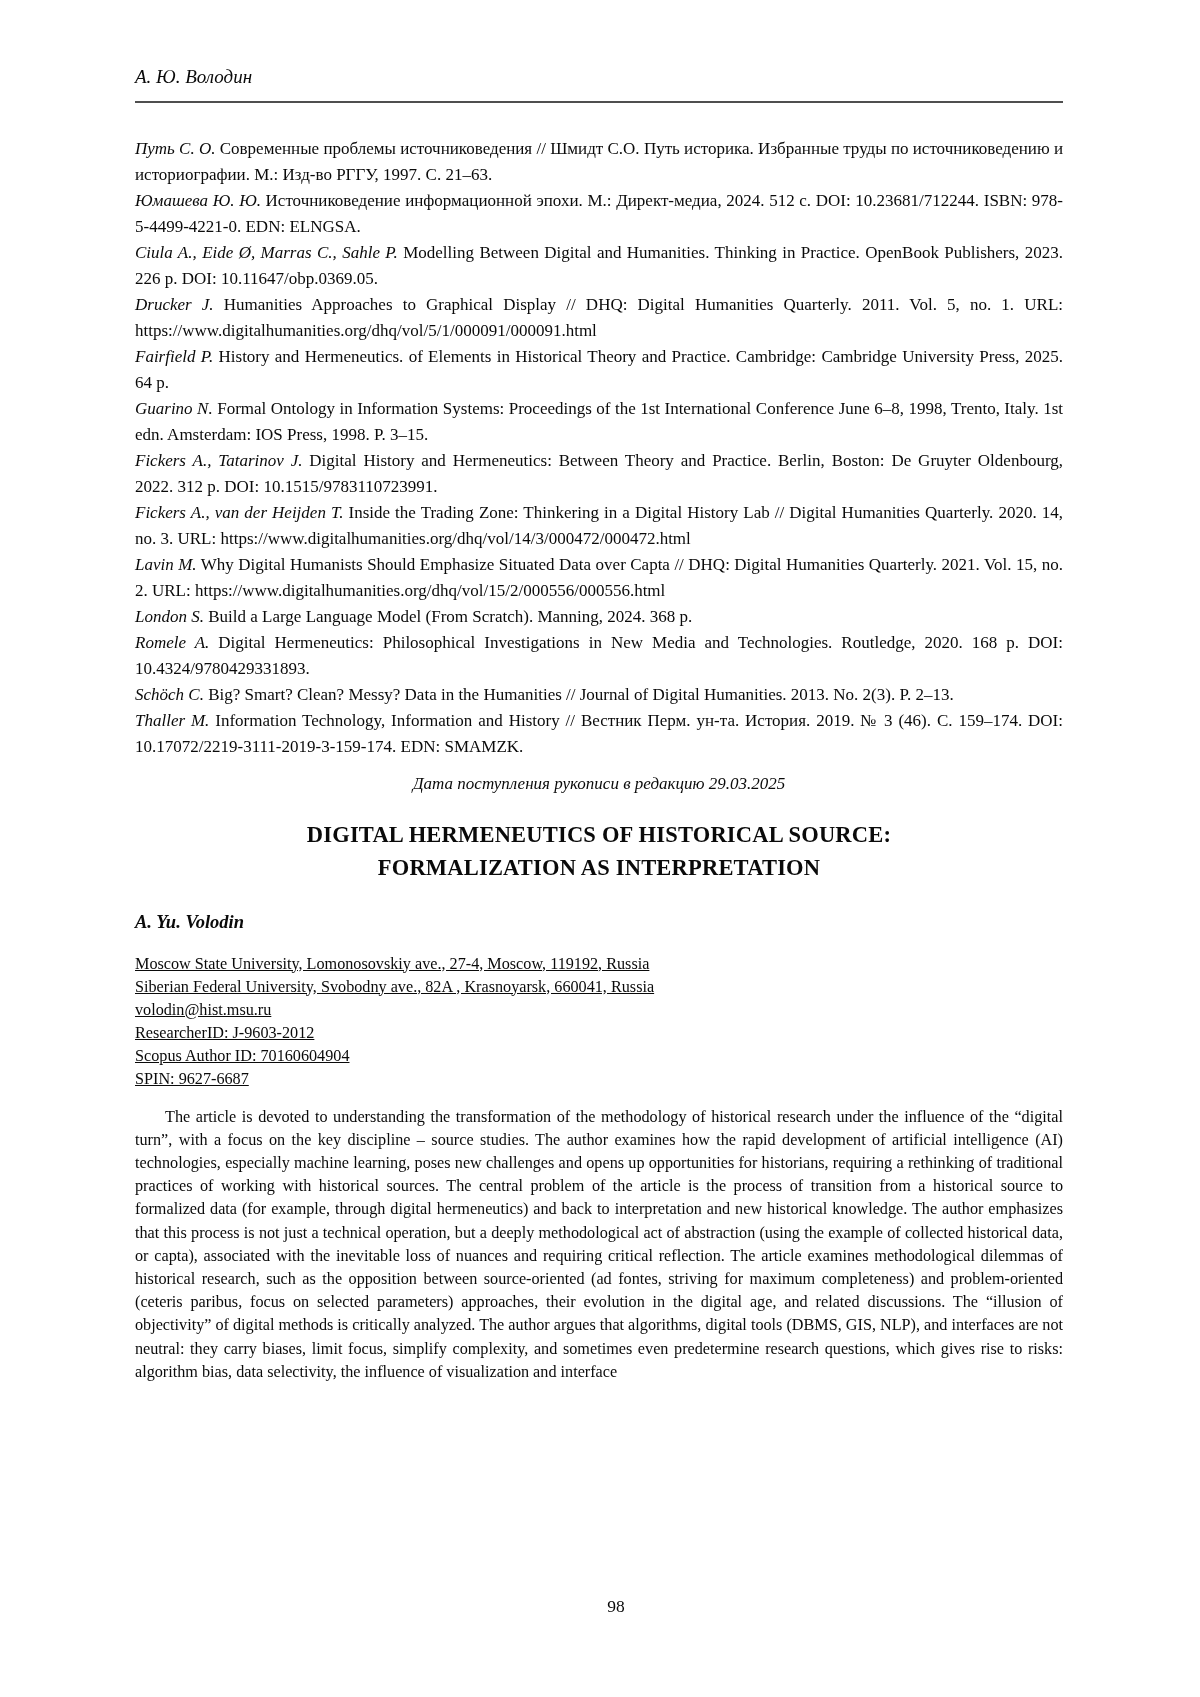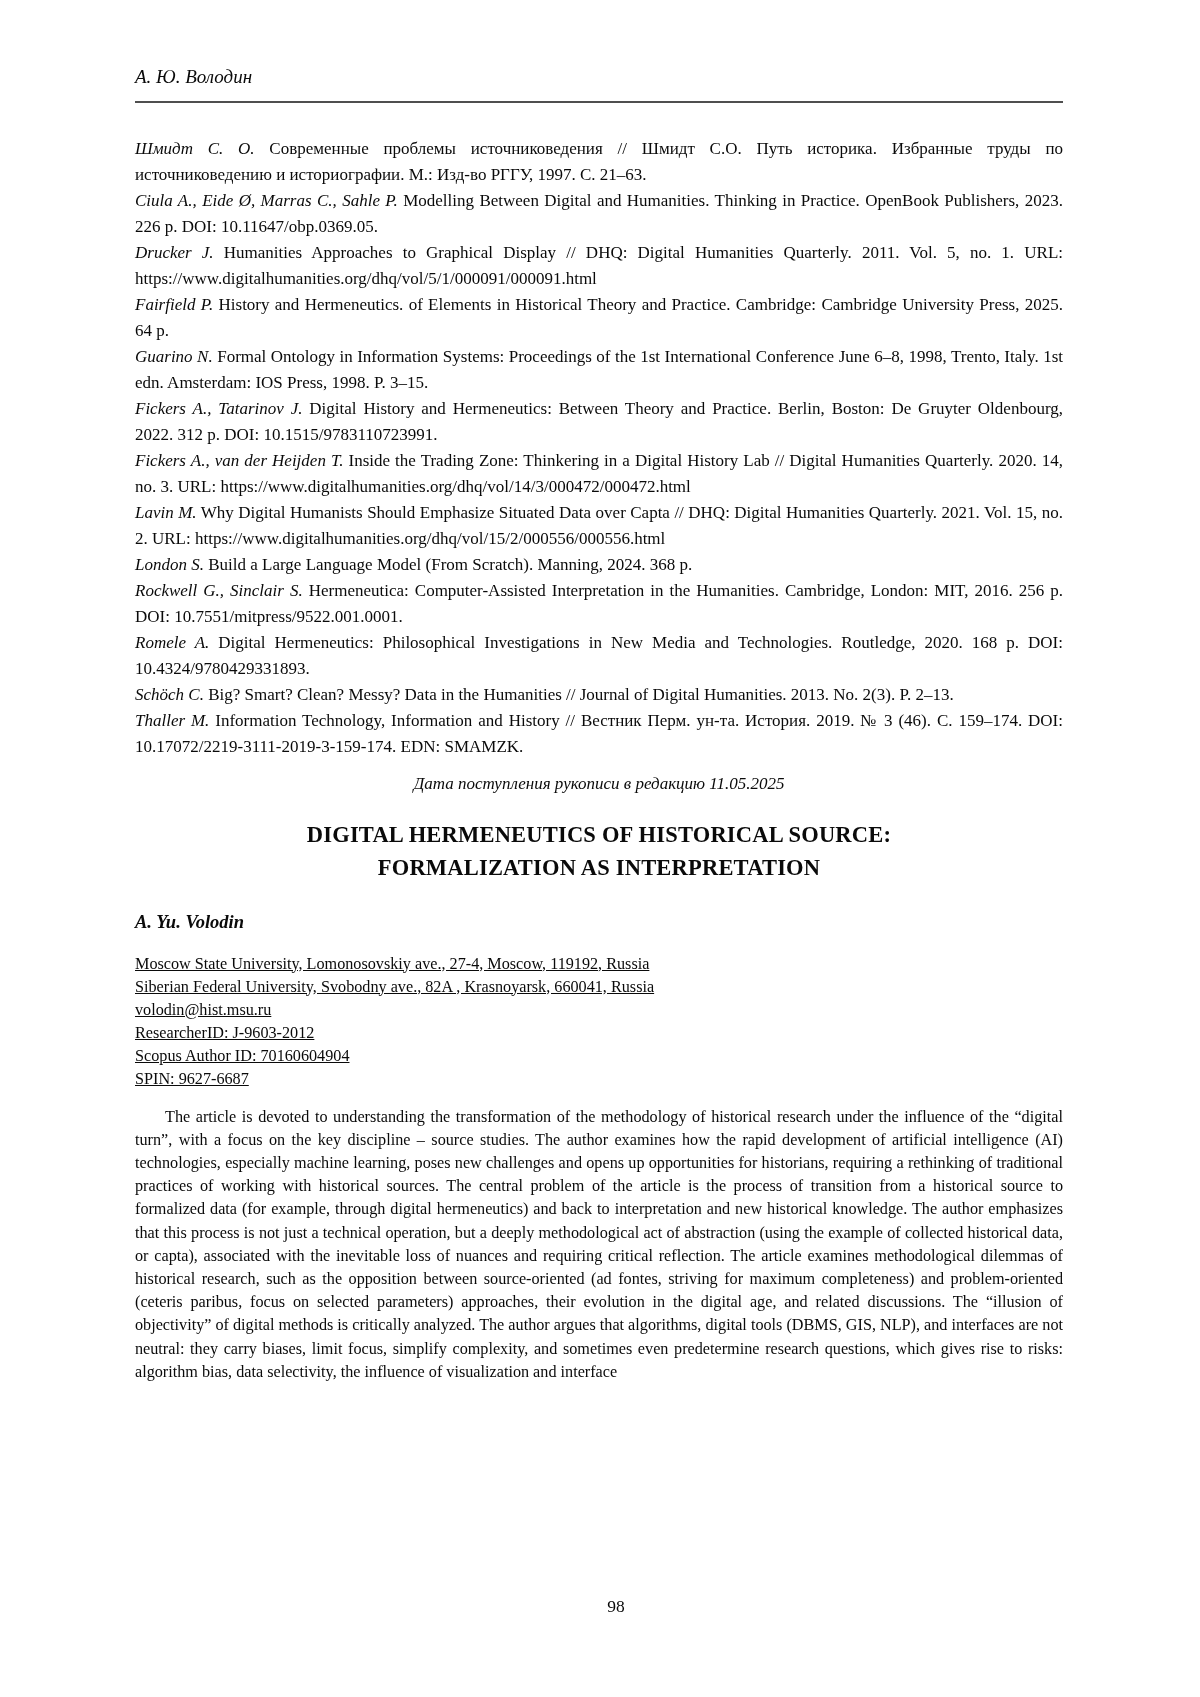--- a/index.html
+++ b/index.html
@@ -91,49 +91,49 @@
 </style>
 </head>
 <body>
 
 <div class="page">
 
   <p class="running-head">А. Ю. Володин</p>
 
   <div class="references">
 
-      <p class="ref"><em class="ref-authors">Шмидт С. О.</em> <span>Современные проблемы источниковедения // Шмидт С.О. Путь историка. Избранные труды по источниковедению и историографии. М.: Изд-во РГГУ, 1997. С. 21–63.</span></p>
+      <p class="ref"><em class="ref-authors">Путь С. О.</em> <span>Современные проблемы источниковедения // Шмидт С.О. Путь историка. Избранные труды по источниковедению и историографии. М.: Изд-во РГГУ, 1997. С. 21–63.</span></p>
 
+      <p class="ref"><em class="ref-authors">Юмашева Ю. Ю.</em> <span>Источниковедение информационной эпохи. М.: Директ-медиа, 2024. 512 с. DOI: 10.23681/712244. ISBN: 978-5-4499-4221-0. EDN: ELNGSA.</span></p>
 
       <p class="ref"><em class="ref-authors">Ciula A., Eide Ø, Marras C., Sahle P.</em> <span>Modelling Between Digital and Humanities. Thinking in Practice. OpenBook Publishers, 2023. 226 p.  DOI: 10.11647/obp.0369.05.</span></p>
 
       <p class="ref"><em class="ref-authors">Drucker J.</em> <span>Humanities Approaches to Graphical Display // DHQ: Digital Humanities Quarterly.  2011. Vol. 5, no. 1. URL: https://www.digitalhumanities.org/dhq/vol/5/1/000091/000091.html</span></p>
 
       <p class="ref"><em class="ref-authors">Fairfield P.</em> <span>History and Hermeneutics. of Elements in Historical Theory and Practice. Cambridge: Cambridge University Press, 2025. 64 p.</span></p>
 
       <p class="ref"><em class="ref-authors">Guarino N.</em> <span>Formal Ontology in Information Systems: Proceedings of the 1st International Conference June 6–8, 1998, Trento, Italy. 1st edn. Amsterdam: IOS Press, 1998. P. 3–15.</span></p>
 
       <p class="ref"><em class="ref-authors">Fickers A., Tatarinov J.</em> <span>Digital History and Hermeneutics: Between Theory and Practice. Berlin, Boston: De Gruyter Oldenbourg, 2022. 312 p. DOI: 10.1515/9783110723991.</span></p>
 
       <p class="ref"><em class="ref-authors">Fickers A., van der Heijden T.</em> <span>Inside the Trading Zone: Thinkering in a Digital History Lab // Digital Humanities Quarterly. 2020. 14, no. 3. URL: https://www.digitalhumanities.org/dhq/vol/14/3/000472/000472.html</span></p>
 
       <p class="ref"><em class="ref-authors">Lavin M.</em> <span>Why Digital Humanists Should Emphasize Situated Data over Capta // DHQ: Digital Humanities Quarterly. 2021. Vol. 15, no. 2. URL: https://www.digitalhumanities.org/dhq/vol/15/2/000556/000556.html</span></p>
 
       <p class="ref"><em class="ref-authors">London S.</em> <span>Build a Large Language Model (From Scratch). Manning, 2024. 368 p.</span></p>
 
-      <p class="ref"><em class="ref-authors">Rockwell G., Sinclair S.</em> <span>Hermeneutica: Computer-Assisted Interpretation in the Humanities. Cambridge, London: MIT, 2016. 256 p. DOI: 10.7551/mitpress/9522.001.0001.</span></p>
 
       <p class="ref"><em class="ref-authors">Romele A.</em> <span>Digital Hermeneutics: Philosophical Investigations in New Media and Technologies. Routledge, 2020. 168 p.  DOI: 10.4324/9780429331893.</span></p>
 
       <p class="ref"><em class="ref-authors">Schöch C.</em> <span>Big? Smart? Clean? Messy? Data in the Humanities // Journal of Digital Humanities. 2013. No. 2(3). P. 2–13.</span></p>
 
       <p class="ref"><em class="ref-authors">Thaller M.</em> <span>Information Technology, Information and History // Вестник Перм. ун-та. История. 2019. № 3 (46). С. 159–174. DOI: 10.17072/2219-3111-2019-3-159-174. EDN: SMAMZK.</span></p>
     </div>
 
-  <p class="submission-note">Дата поступления рукописи в редакцию 11.05.2025</p>
+  <p class="submission-note">Дата поступления рукописи в редакцию 29.03.2025</p>
 
   <div class="article-title">
     <div>DIGITAL HERMENEUTICS OF HISTORICAL SOURCE:</div>
     <div>FORMALIZATION AS INTERPRETATION</div>
   </div>
 
   <p class="author-en">A. Yu. Volodin</p>
 
   <div class="affiliations">
 

